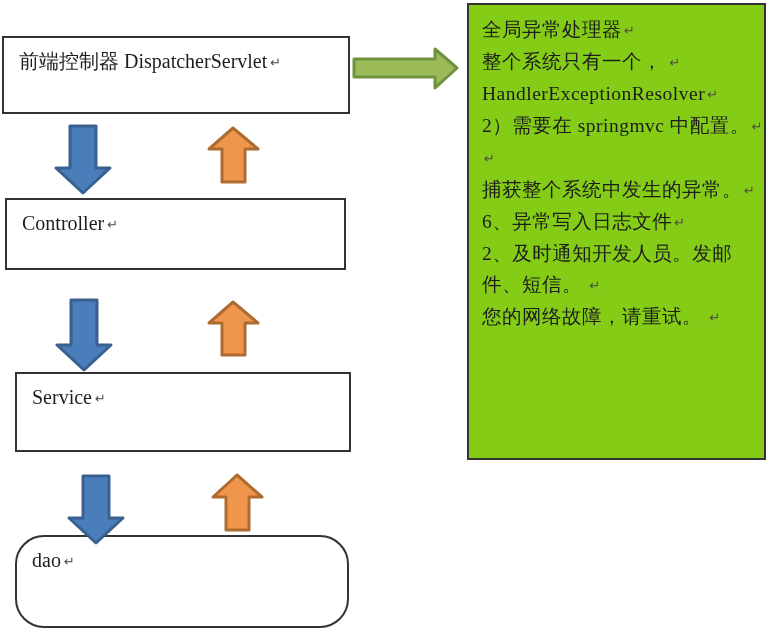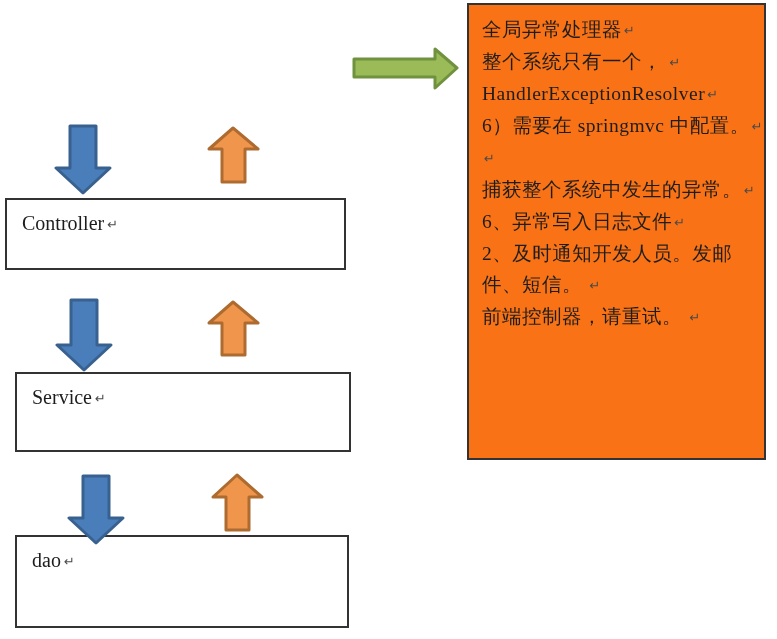--- a/index.html
+++ b/index.html
@@ -41,52 +41,55 @@
     display: block;
   }
   .note-box {
     position: absolute;
     left: 467px;
     top: 3px;
     width: 299px;
     height: 457px;
     box-sizing: border-box;
     border: 2px solid #333333;
-    background: #f97316;
+    background: #84cc16;
     padding: 9px 8px 0 13px;
     overflow: hidden;
   }
   .note-line {
     font-size: 19.5px;
     line-height: 31px;
     white-space: pre;
     letter-spacing: 0.5px;
   }
   .note-line .pmark {
     margin-left: 2px;
   }
   
   .box-dispatcher { left: 2px;  top: 36px;  width: 348px; height: 78px; }
   .box-controller { left: 5px;  top: 198px; width: 341px; height: 72px; }
   .box-service    { left: 15px; top: 372px; width: 336px; height: 80px; }
-  .box-dao        { left: 15px; top: 535px; width: 334px; height: 93px; }
+  .box-dao        { left: 15px; top: 535px; width: 334px; height: 93px; border-radius: 29px; }
   
   .arrow-down-1 { left: 54px;  top: 124px; }
   .arrow-up-1   { left: 207px; top: 126px; }
   .arrow-down-2 { left: 55px;  top: 298px; }
   .arrow-up-2   { left: 207px; top: 300px; }
   .arrow-down-3 { left: 67px;  top: 474px; }
   .arrow-up-3   { left: 211px; top: 473px; }
   .arrow-right-green { left: 352px; top: 46px; }
 </style>
 </head>
 <body>
 
 <div class="canvas">
 
+  <div class="flow-box box-dispatcher">
+    <span class="box-label"><span>前端控制器 DispatcherServlet</span><span class="pmark">↵</span></span>
+  </div>
 
   <div class="flow-box box-controller">
     <span class="box-label"><span>Controller</span><span class="pmark">↵</span></span>
   </div>
 
   <div class="flow-box box-service">
     <span class="box-label"><span>Service</span><span class="pmark">↵</span></span>
   </div>
 
   <div class="flow-box box-dao">
@@ -115,23 +118,23 @@
 
   <svg class="arrow arrow-right-green" width="107" height="45" viewBox="0 0 107 45">
     <polygon points="2,13 83,13 83,3 105,22 83,42 83,31 2,31" stroke-width="3" stroke-linejoin="round" fill="#9bbb59" stroke="#70913e"></polygon>
   </svg>
 
   <div class="note-box">
     <div>
         <div class="note-line"><span>全局异常处理器</span><span class="pmark">↵</span></div>
         <div class="note-line"><span>整个系统只有一个， </span><span class="pmark">↵</span></div>
         <div class="note-line"><span>HandlerExceptionResolver</span><span class="pmark">↵</span></div>
-        <div class="note-line"><span>6）需要在 springmvc 中配置。</span><span class="pmark">↵</span></div>
+        <div class="note-line"><span>2）需要在 springmvc 中配置。</span><span class="pmark">↵</span></div>
         <div class="note-line"><span></span><span class="pmark">↵</span></div>
         <div class="note-line"><span>捕获整个系统中发生的异常。</span><span class="pmark">↵</span></div>
         <div class="note-line"><span>6、异常写入日志文件</span><span class="pmark">↵</span></div>
         <div class="note-line"><span>2、及时通知开发人员。发邮</span></div>
         <div class="note-line"><span>件、短信。 </span><span class="pmark">↵</span></div>
-        <div class="note-line"><span>前端控制器，请重试。 </span><span class="pmark">↵</span></div>
+        <div class="note-line"><span>您的网络故障，请重试。 </span><span class="pmark">↵</span></div>
       </div>
   </div>
 
 </div>
 
 </body></html>

